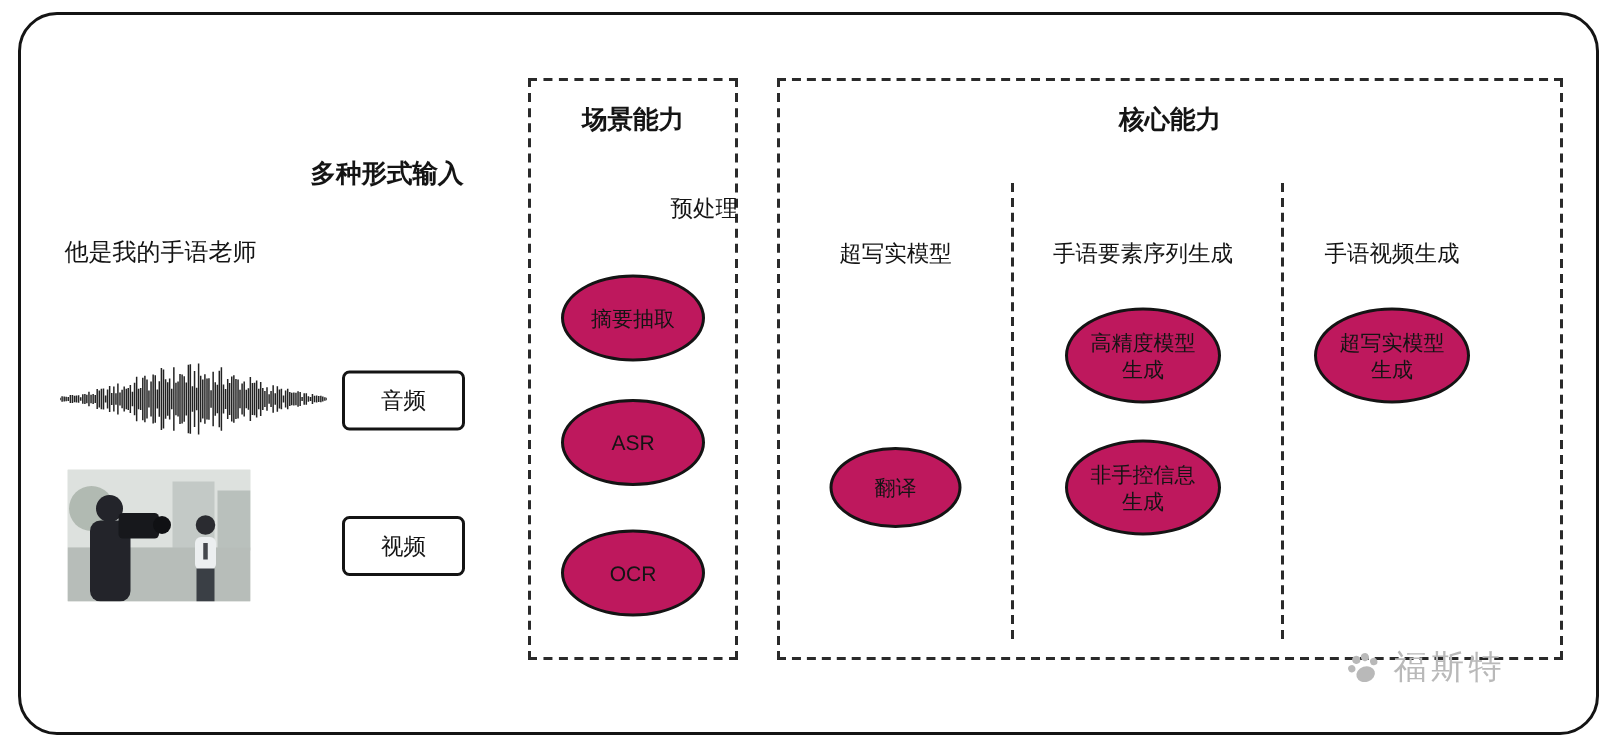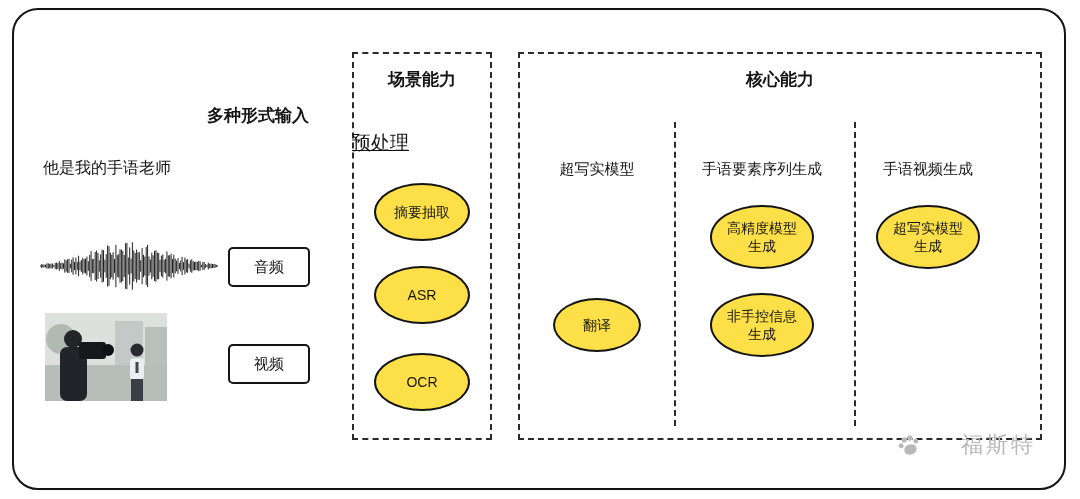--- a/index.html
+++ b/index.html
@@ -26,23 +26,22 @@
     background: transparent;
   }
   .panel-title {
     position: absolute;
     font-weight: bold;
     font-size: 17px;
     text-align: center;
   }
   .stage-label {
     position: absolute;
-    font-size: 19px;
-    text-align: left;
-    text-decoration: underline;
+    font-size: 15px;
+    text-align: right;
   }
   .section-title {
     position: absolute;
     font-weight: bold;
     font-size: 17px;
   }
   .sentence {
     position: absolute;
     font-size: 16px;
     white-space: nowrap;
@@ -54,21 +53,21 @@
     border: 2px solid #141414;
     border-radius: 5px;
     display: flex; align-items: center; justify-content: center;
     font-size: 15px;
     background: #ffffff;
   }
   .node {
     position: absolute;
     border: 2px solid #141414;
     border-radius: 50%;
-    background: #fde047;
+    background: #be185d;
     display: flex; flex-direction: column;
     justify-content: center; align-items: center;
     text-align: left;
     font-size: 14px;
     line-height: 1.3;
   }
   .col-header {
     position: absolute;
     font-size: 15px;
     transform: translateX(-50%);
@@ -87,21 +86,20 @@
     position: absolute;
     display: flex;
     align-items: center;
     gap: 6px;
     color: #b9b9b9;
   }
   .watermark-text {
     font-size: 22px;
     letter-spacing: 3px;
     font-weight: 500;
-    margin-left: 32px;
   }
 </style>
 </head>
 <body>
 
 <div class="canvas">
 
   <div class="frame"></div>
 
   <div class="section-title" style="left:207px; top:104px;">多种形式输入</div>

